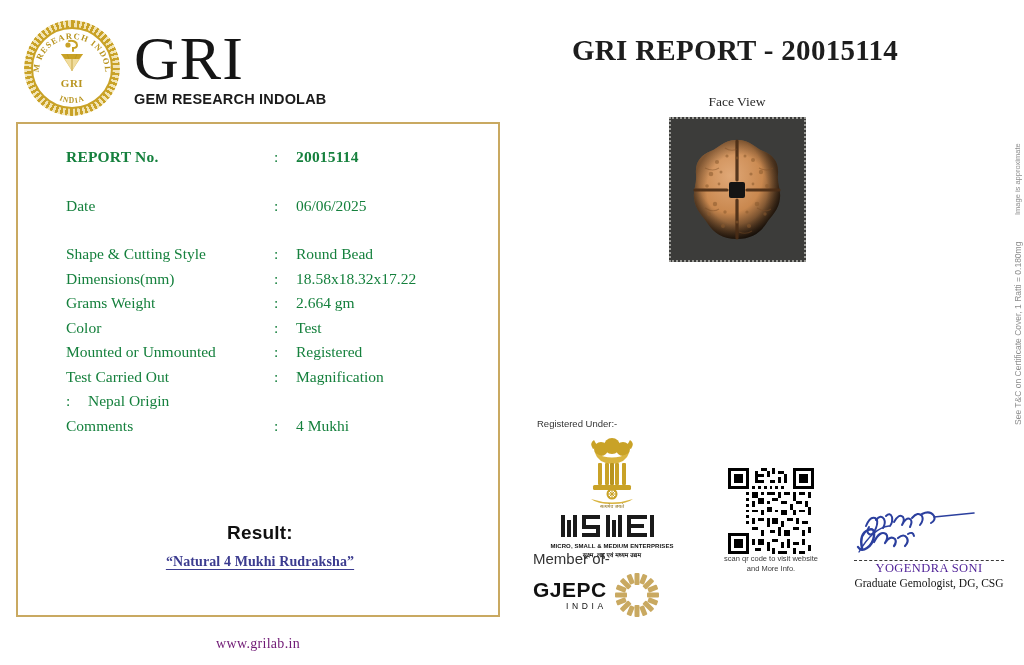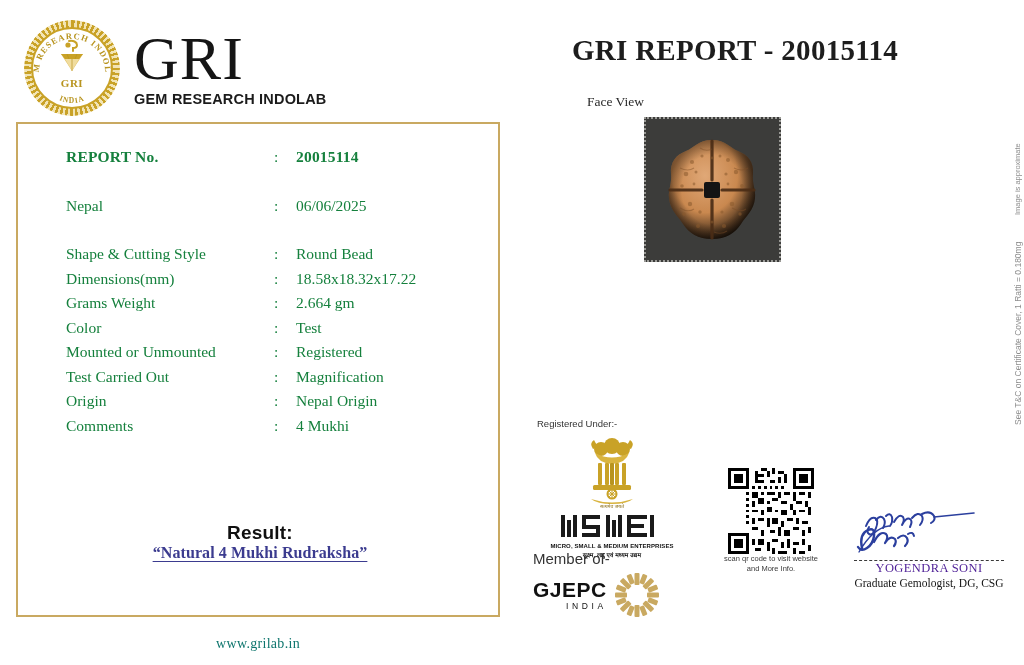--- a/index.html
+++ b/index.html
@@ -103,38 +103,39 @@
 
   #result-block {
     position: absolute; left: 0; top: 398px; width: 484px; text-align: center;
   }
   #result-label {
     font-family: "Liberation Sans", sans-serif;
     font-size: 19px; font-weight: bold; color: #101010;
     letter-spacing: 0.2px;
   }
   #result-value {
-    font-family: "Liberation Serif", serif;
-    font-size: 16px; font-weight: bold;
+    margin-top: 10px;
+    font-family: "Liberation Serif", serif;
+    font-size: 14px; font-weight: bold;
     color: #3b3b8f;
     text-decoration: underline;
     text-underline-offset: 3px;
     letter-spacing: 0.1px;
   }
 
   #footer-url {
     position: absolute; left: 16px; top: 636px; width: 484px;
     text-align: center;
     font-family: "Liberation Serif", serif;
-    font-size: 14px; color: #0f766e;
+    font-size: 14px; color: #701a75;
     letter-spacing: 0.3px;
   }
 
   
-  #face-view-block { position: absolute; left: 587px; top: 94px; width: 250px; text-align: left; }
+  #face-view-block { position: absolute; left: 612px; top: 94px; width: 250px; text-align: center; }
   #face-view-caption {
     font-family: "Liberation Serif", serif;
     font-size: 13.5px; color: #2a2a2a; margin-bottom: 7px;
   }
   #gem-photo {
     position: relative;
     width: 137px; height: 145px;
     margin: 0 auto;
     background: #3c3c3a;
     border: 2px dotted #9a9a96;
@@ -259,21 +260,21 @@
 
   <div id="cert-panel">
 
     <div id="details-table">
       <div class="row head gap-after">
         <span class="lbl">REPORT No.</span>
         <span class="sep">:</span>
         <span class="val">20015114</span>
       </div>
       <div class="row gap-after">
-        <span class="lbl">Nepal</span>
+        <span class="lbl">Date</span>
         <span class="sep">:</span>
         <span class="val">06/06/2025</span>
       </div>
       <div class="row">
         <span class="lbl">Shape &amp; Cutting Style</span>
         <span class="sep">:</span>
         <span class="val">Round Bead</span>
       </div>
       <div class="row">
         <span class="lbl">Dimensions(mm)</span>
@@ -294,21 +295,20 @@
         <span class="lbl">Mounted or Unmounted</span>
         <span class="sep">:</span>
         <span class="val">Registered</span>
       </div>
       <div class="row">
         <span class="lbl">Test Carried Out</span>
         <span class="sep">:</span>
         <span class="val">Magnification</span>
       </div>
       <div class="row">
-        <span class="lbl">Origin</span>
         <span class="sep">:</span>
         <span class="val">Nepal Origin</span>
       </div>
       <div class="row">
         <span class="lbl">Comments</span>
         <span class="sep">:</span>
         <span class="val">4 Mukhi</span>
       </div>
     </div>
 

